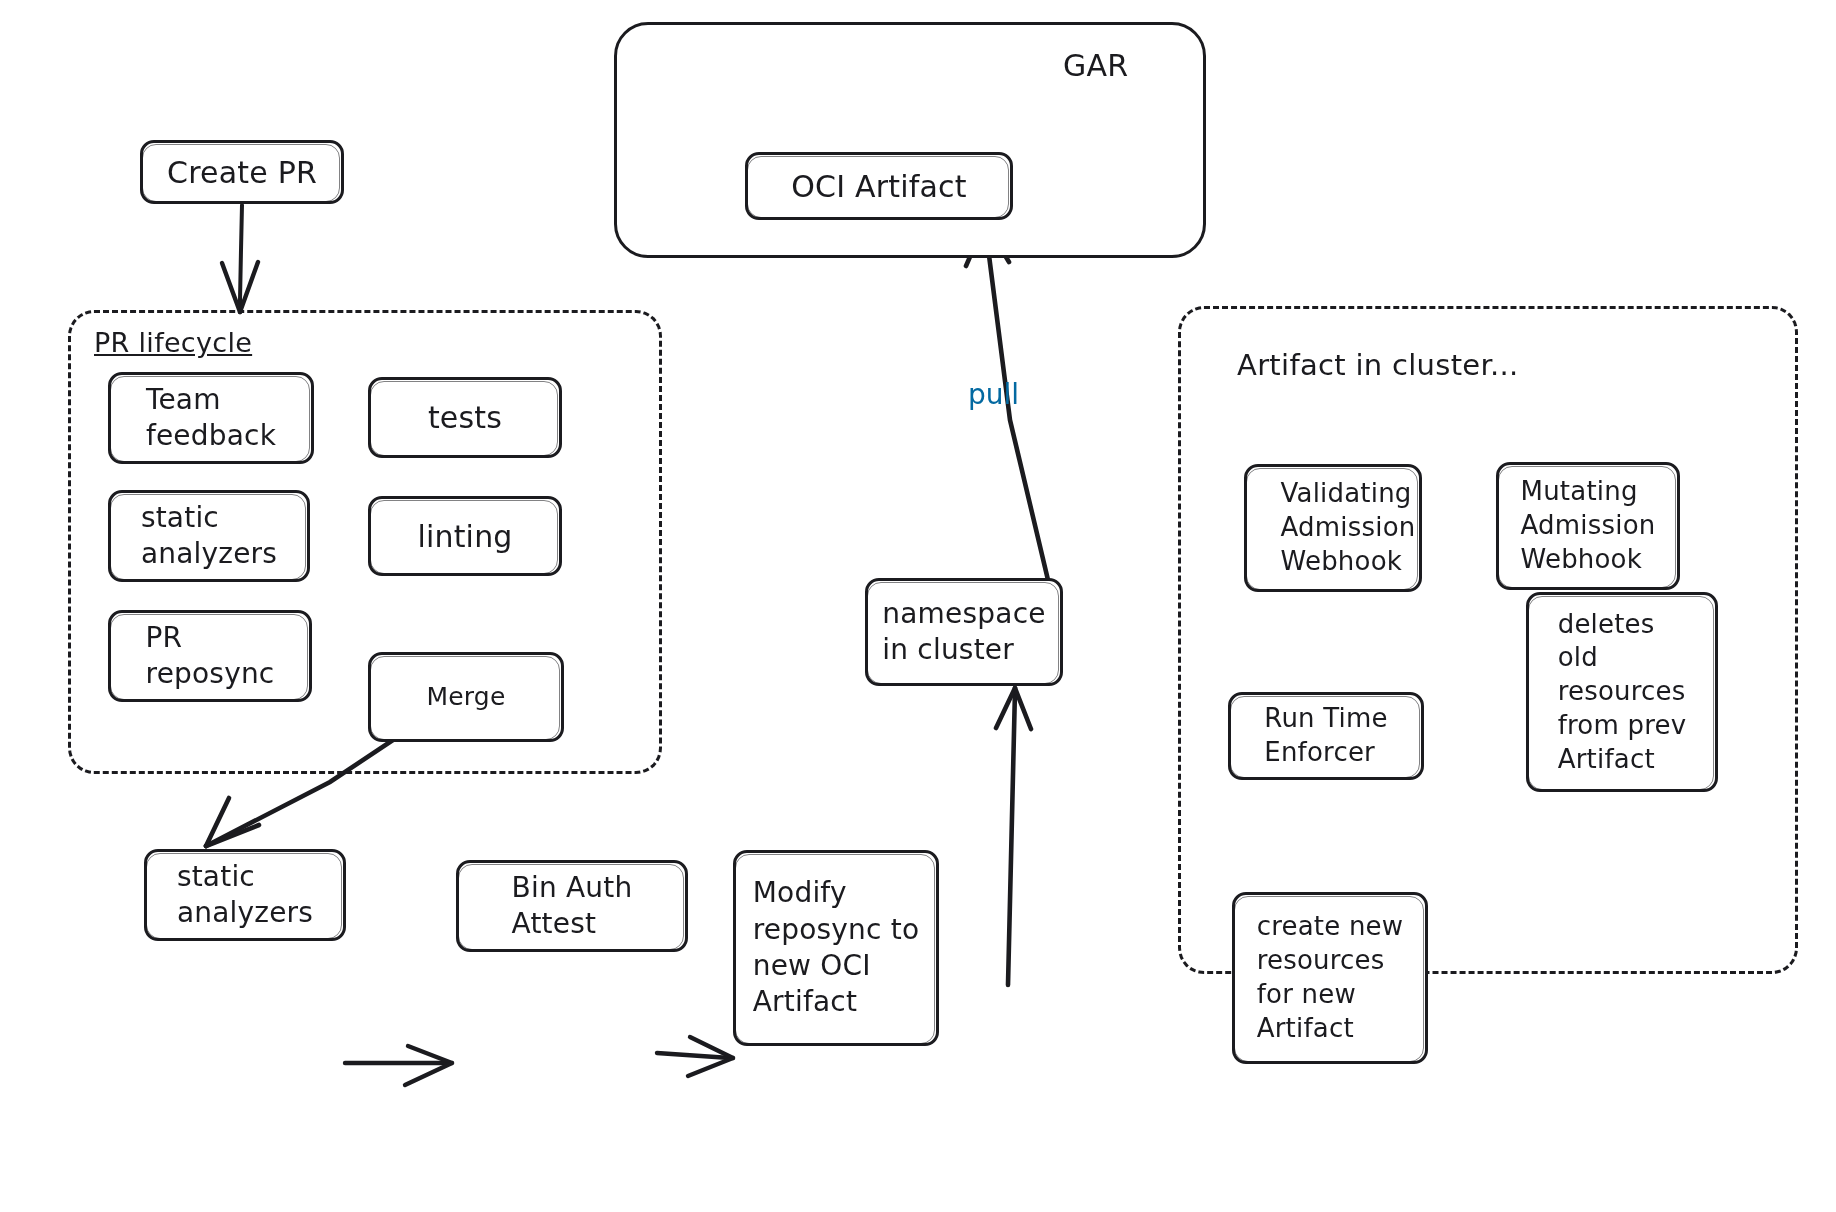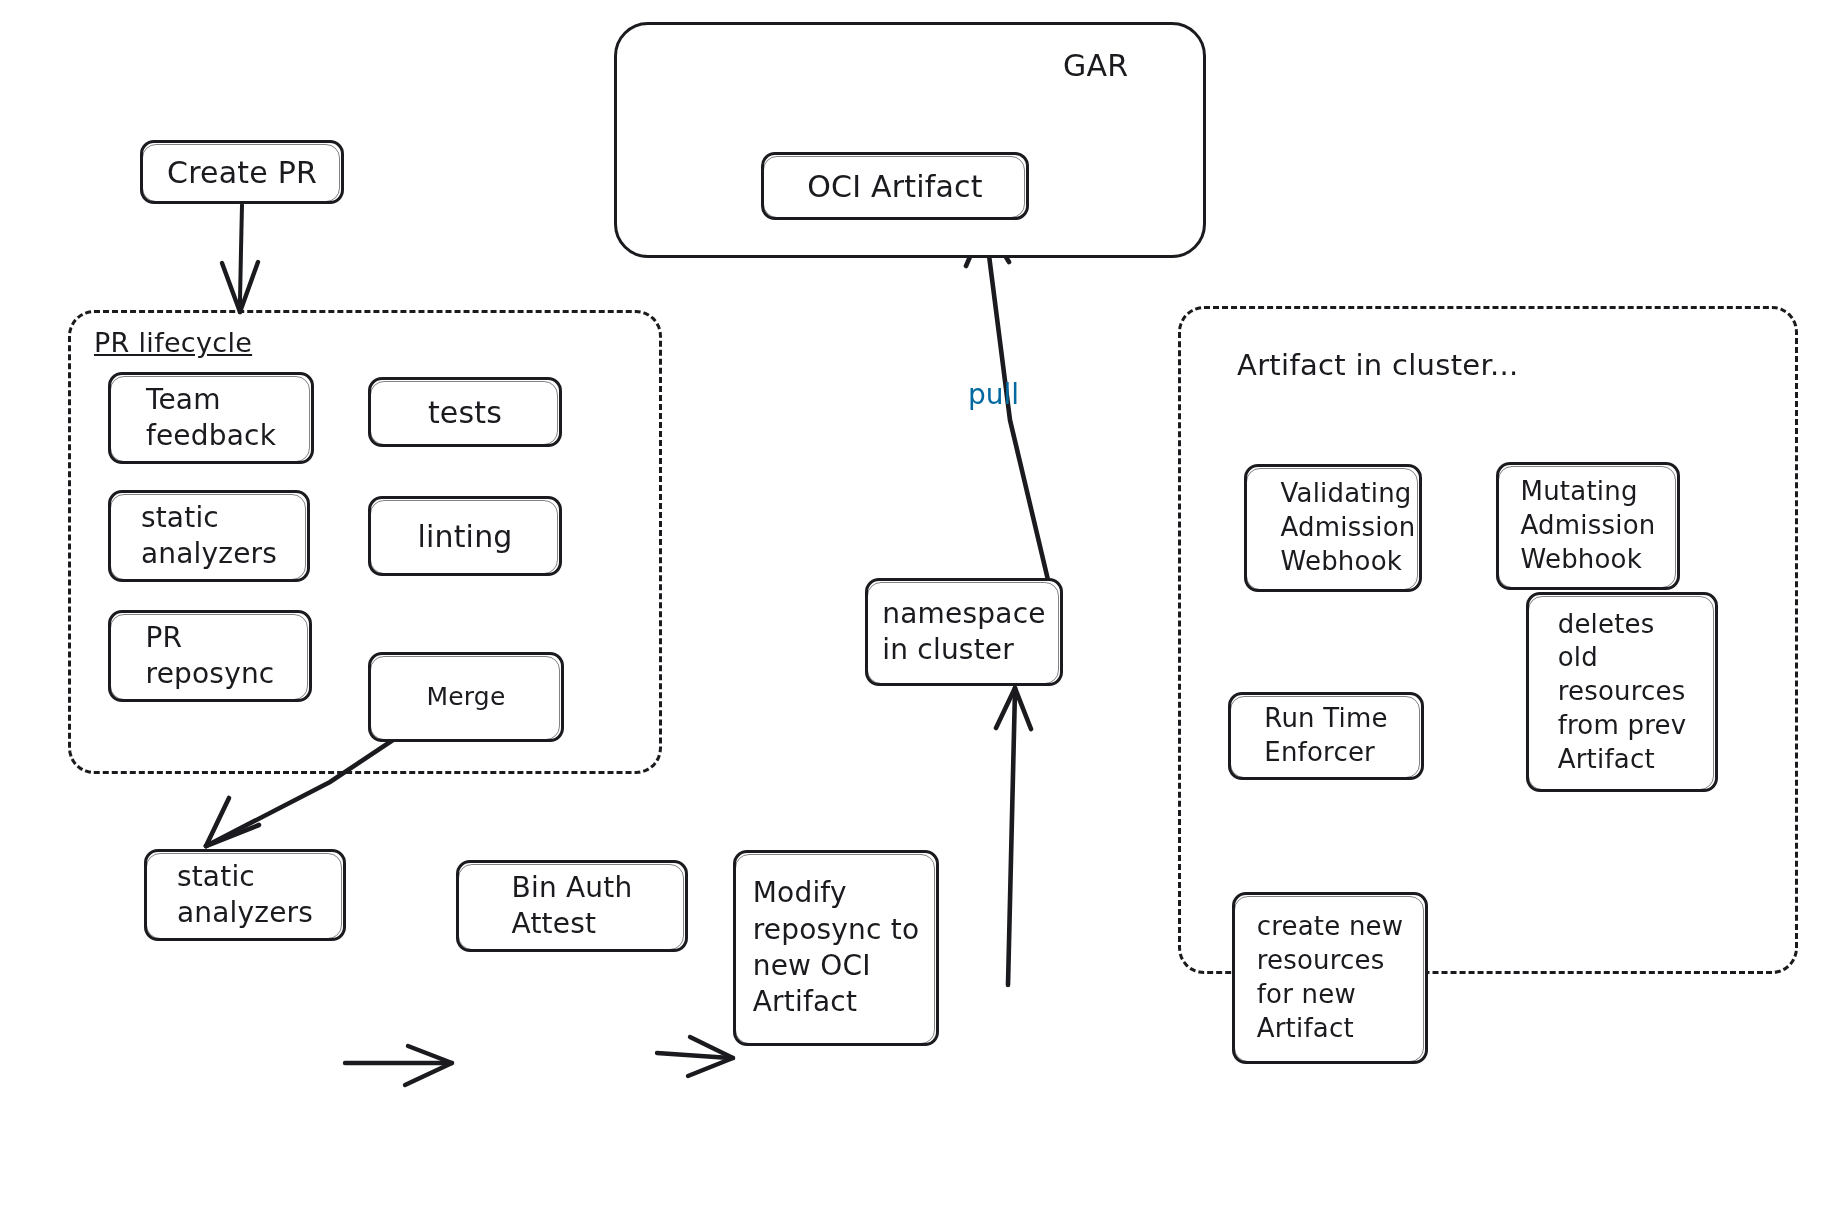--- a/index.html
+++ b/index.html
@@ -117,36 +117,36 @@
     <g>
       <path d="M1048 580 L1010 420 L985 224" fill="none" stroke="#1b1b1f" stroke-width="4.6" stroke-linecap="round"></path>
       <path d="M966 266 L985 222" fill="none" stroke="#1b1b1f" stroke-width="4.6" stroke-linecap="round"></path>
       <path d="M1009 262 L985 222" fill="none" stroke="#1b1b1f" stroke-width="4.6" stroke-linecap="round"></path>
     </g>
   </svg>
 
   <div class="solidgroup" style="left:614px;top:22px;width:592px;height:236px;"></div>
   <div class="group-label" style="left:1063px;top:48px;font-size:30px;">GAR</div>
 
-  <div class="node" style="left:761px;top:152px;width:268px;height:68px;font-size:30px;">
+  <div class="node" style="left:745px;top:152px;width:268px;height:68px;font-size:30px;">
     <span class="txt">OCI Artifact</span>
   </div>
 
   <div class="node" style="left:140px;top:140px;width:204px;height:64px;font-size:30px;">
     <span class="txt">Create PR</span>
   </div>
 
   <div class="group" style="left:68px;top:310px;width:594px;height:464px;"></div>
   <div class="group-label" style="left:94px;top:327px;text-decoration:underline;">PR lifecycle</div>
 
   <div class="node" style="left:108px;top:372px;width:206px;height:92px;font-size:28px;">
     <span class="txt">Team
 feedback</span>
   </div>
-  <div class="node" style="left:368px;top:377px;width:194px;height:70px;font-size:30px;">
+  <div class="node" style="left:368px;top:377px;width:194px;height:81px;font-size:30px;">
     <span class="txt">tests</span>
   </div>
 
   <div class="node" style="left:108px;top:490px;width:202px;height:92px;font-size:28px;">
     <span class="txt">static
 analyzers</span>
   </div>
   <div class="node" style="left:368px;top:496px;width:194px;height:80px;font-size:30px;">
     <span class="txt">linting</span>
   </div>

